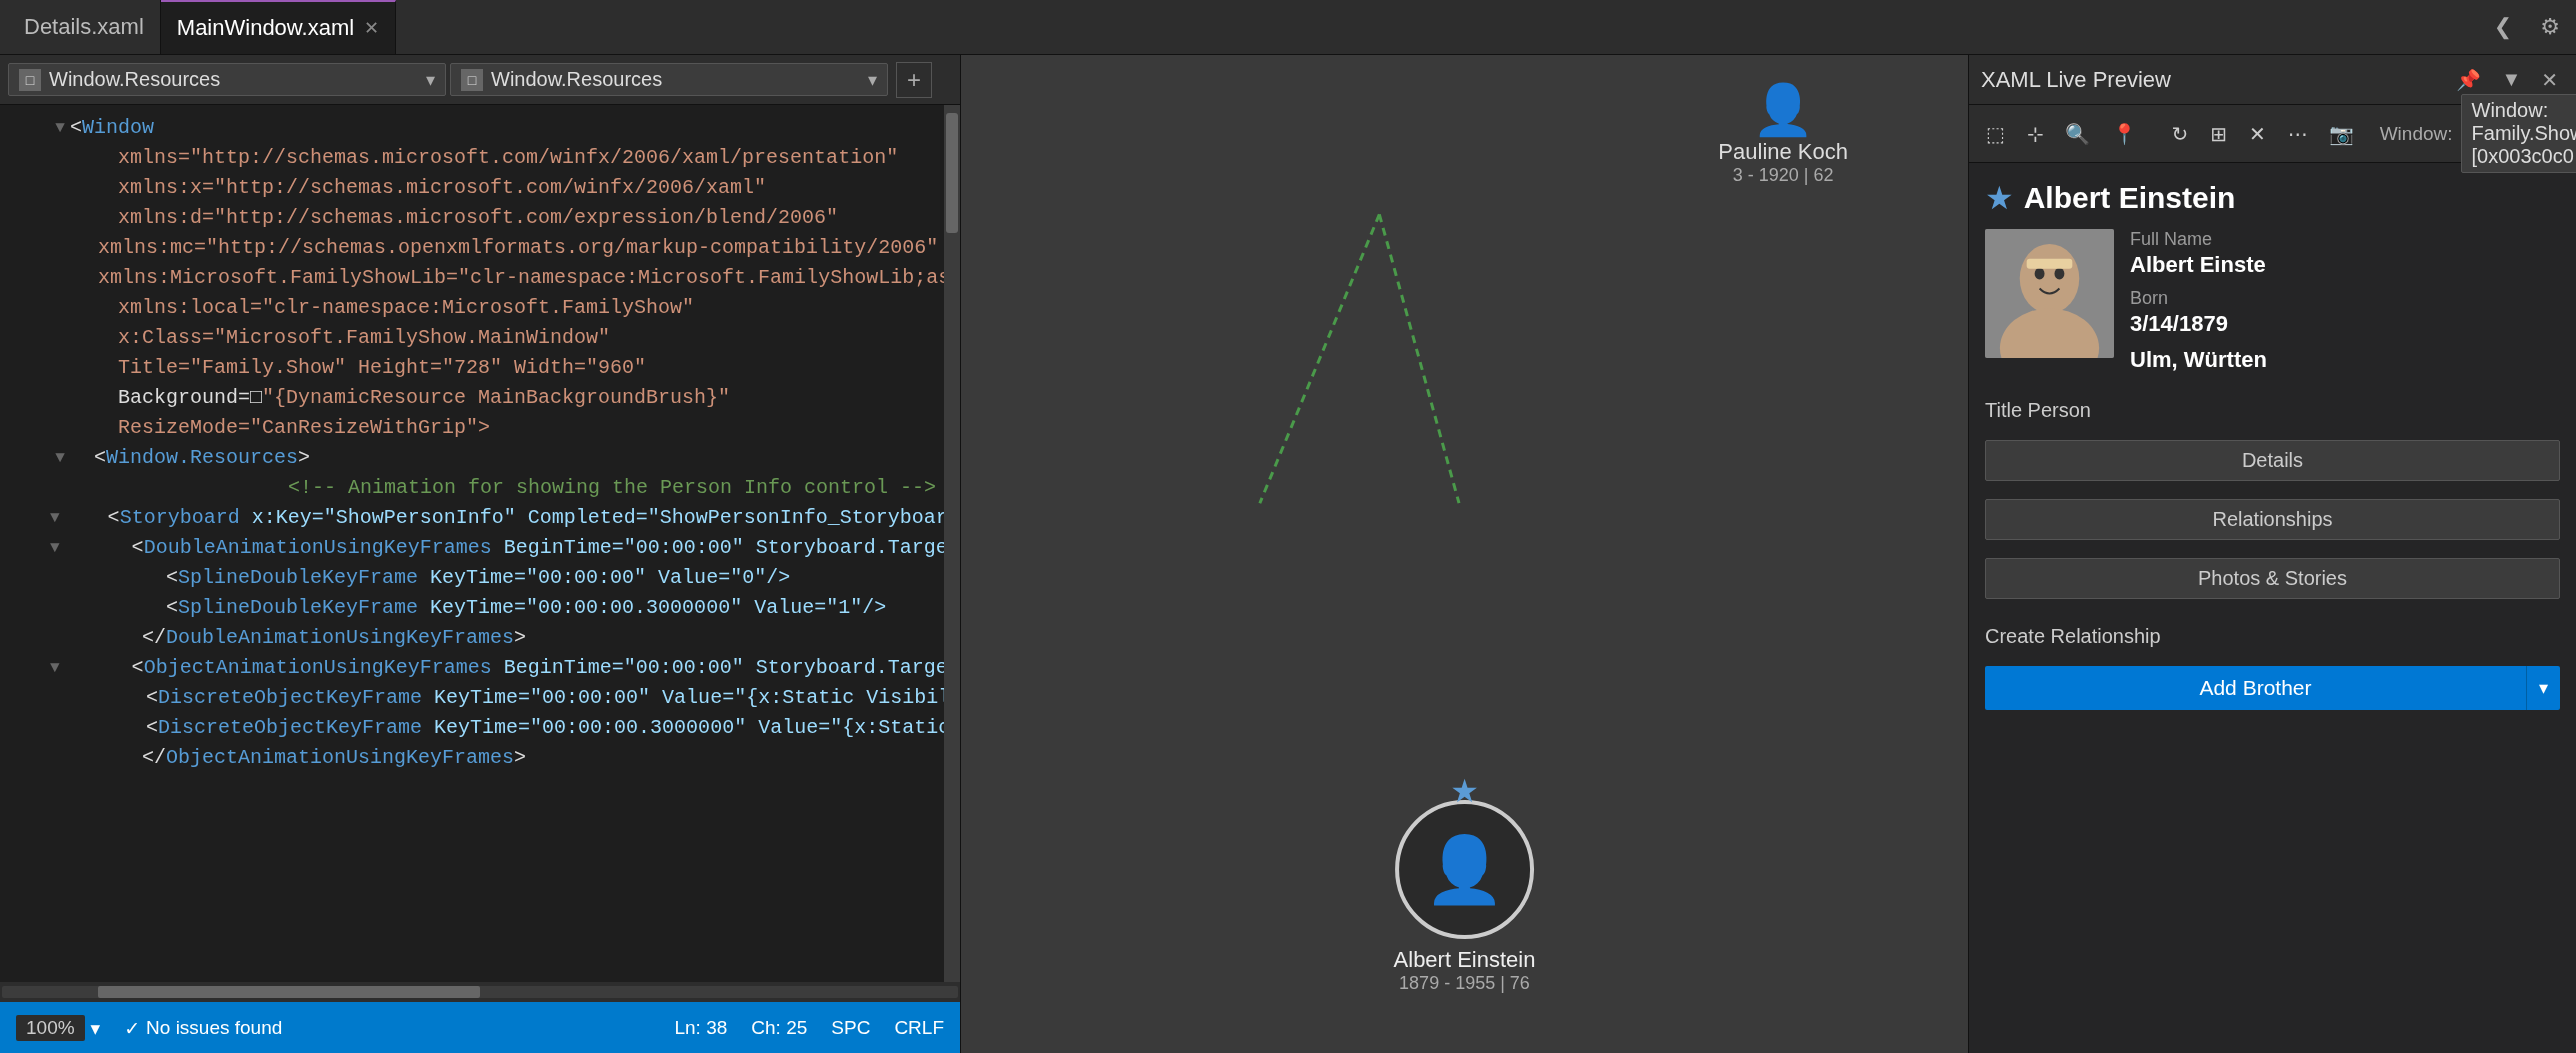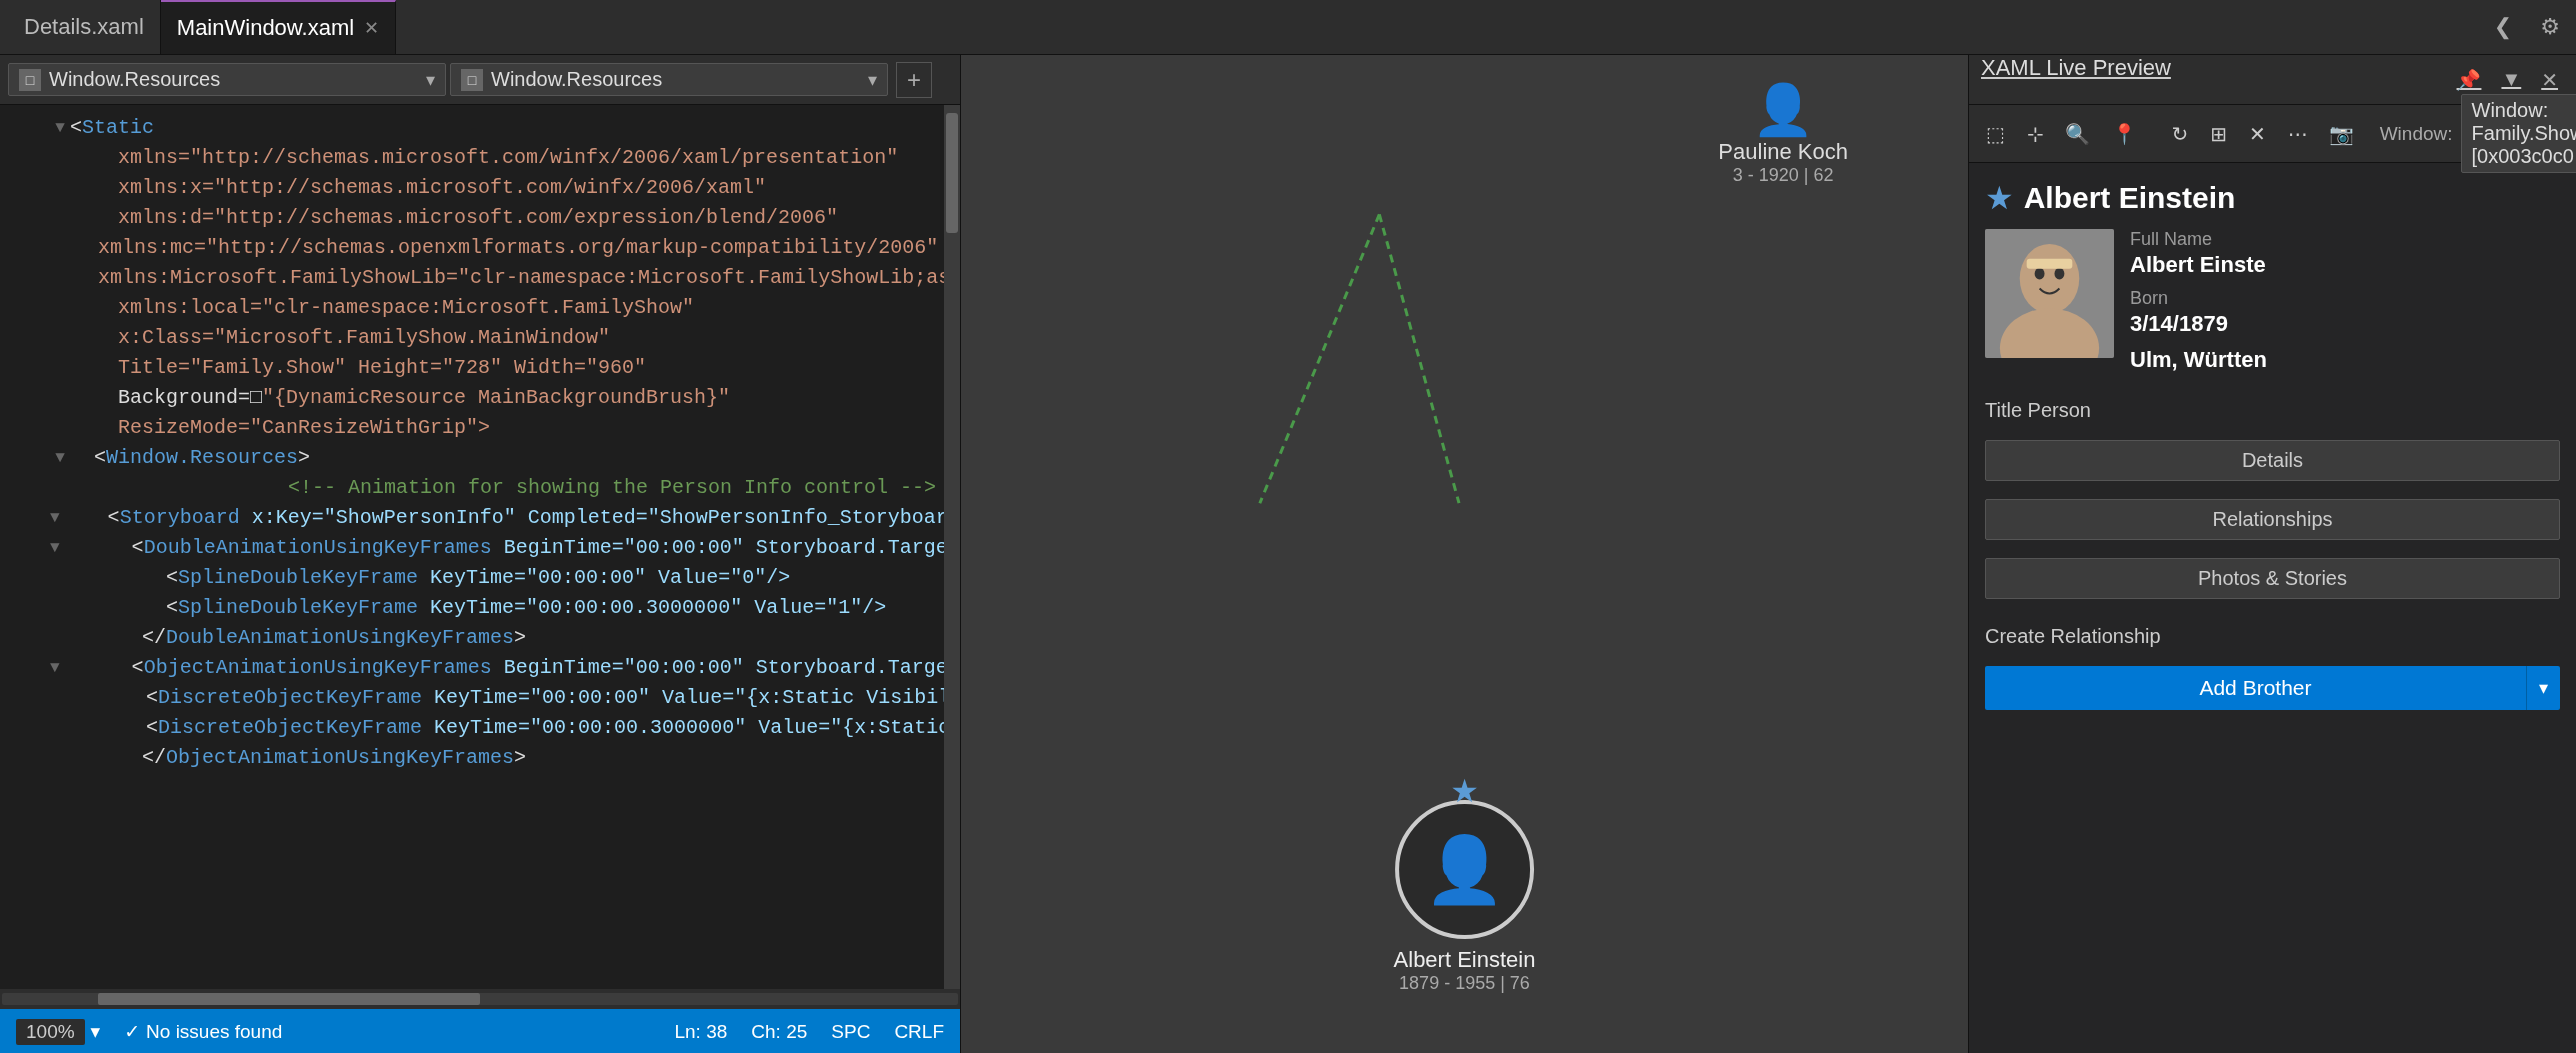--- a/index.html
+++ b/index.html
@@ -180,21 +180,21 @@
 
     
     .c-tag { color: #569cd6; }
     .c-attr { color: #9cdcfe; }
     .c-val { color: #ce9178; }
     .c-comment { color: #6a9955; text-align: right; }
     .c-white { color: #dcdcdc; }
 
     
     .status-bar {
-      height: 45px;
+      height: 52px;
       background: #007acc;
       display: flex;
       align-items: center;
       padding: 0 16px;
       font-size: 19px;
       color: #fff;
       gap: 24px;
     }
     .status-bar .status-item {
       display: flex;
@@ -226,28 +226,28 @@
     
     .right-panel {
       width: 608px;
       background: #252526;
       display: flex;
       flex-direction: column;
       border-left: 1px solid #111;
     }
     .right-panel-header {
       display: flex;
+      align-items: center;
       padding: 0 12px;
       height: 50px;
       background: #2d2d2d;
       border-bottom: 1px solid #111;
       font-size: 21px;
       color: #ccc;
       gap: 8px;
-      text-decoration: underline;
     }
     .right-panel-header .panel-title {
       font-size: 22px;
       font-weight: 500;
       color: #ddd;
     }
     .right-panel-header .spacer { flex: 1; }
     .right-panel-header .header-btn {
       background: none;
       border: none;
@@ -483,21 +483,21 @@
       </div>
       <button class="dd-plus-btn">+</button>
     </div>
 
     <div class="code-editor">
       <div class="code-scroll">
 
         <div class="code-line">
           <span class="line-num"></span>
           <span class="expand-btn">▼</span>
-          <span class="code-text"><span class="c-white">&lt;</span><span class="c-tag">Static</span></span>
+          <span class="code-text"><span class="c-white">&lt;</span><span class="c-tag">Window</span></span>
         </div>
         <div class="code-line">
           <span class="line-num"></span>
           <span class="expand-btn"></span>
           <span class="code-text c-val">    xmlns="http://schemas.microsoft.com/winfx/2006/xaml/presentation"</span>
         </div>
         <div class="code-line">
           <span class="line-num"></span>
           <span class="expand-btn"></span>
           <span class="code-text c-val">    xmlns:x="http://schemas.microsoft.com/winfx/2006/xaml"</span>

